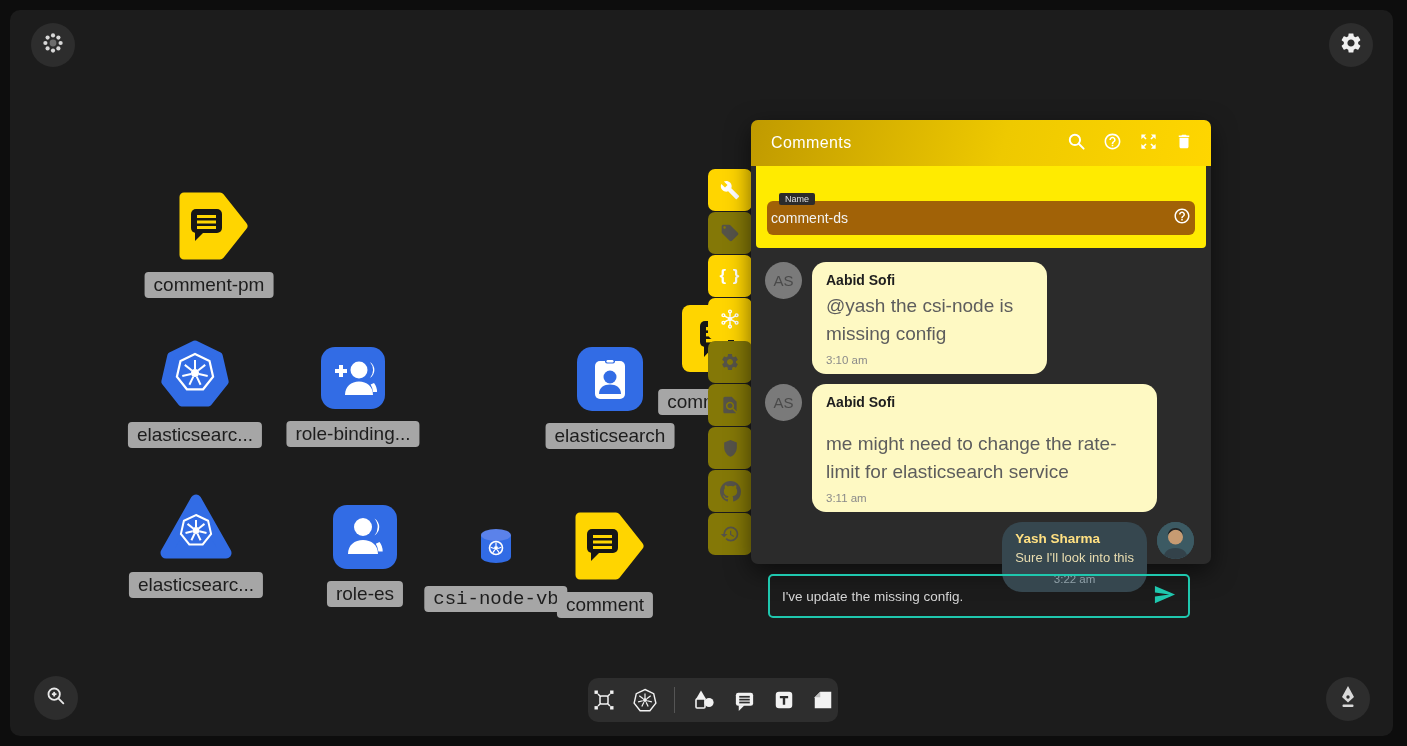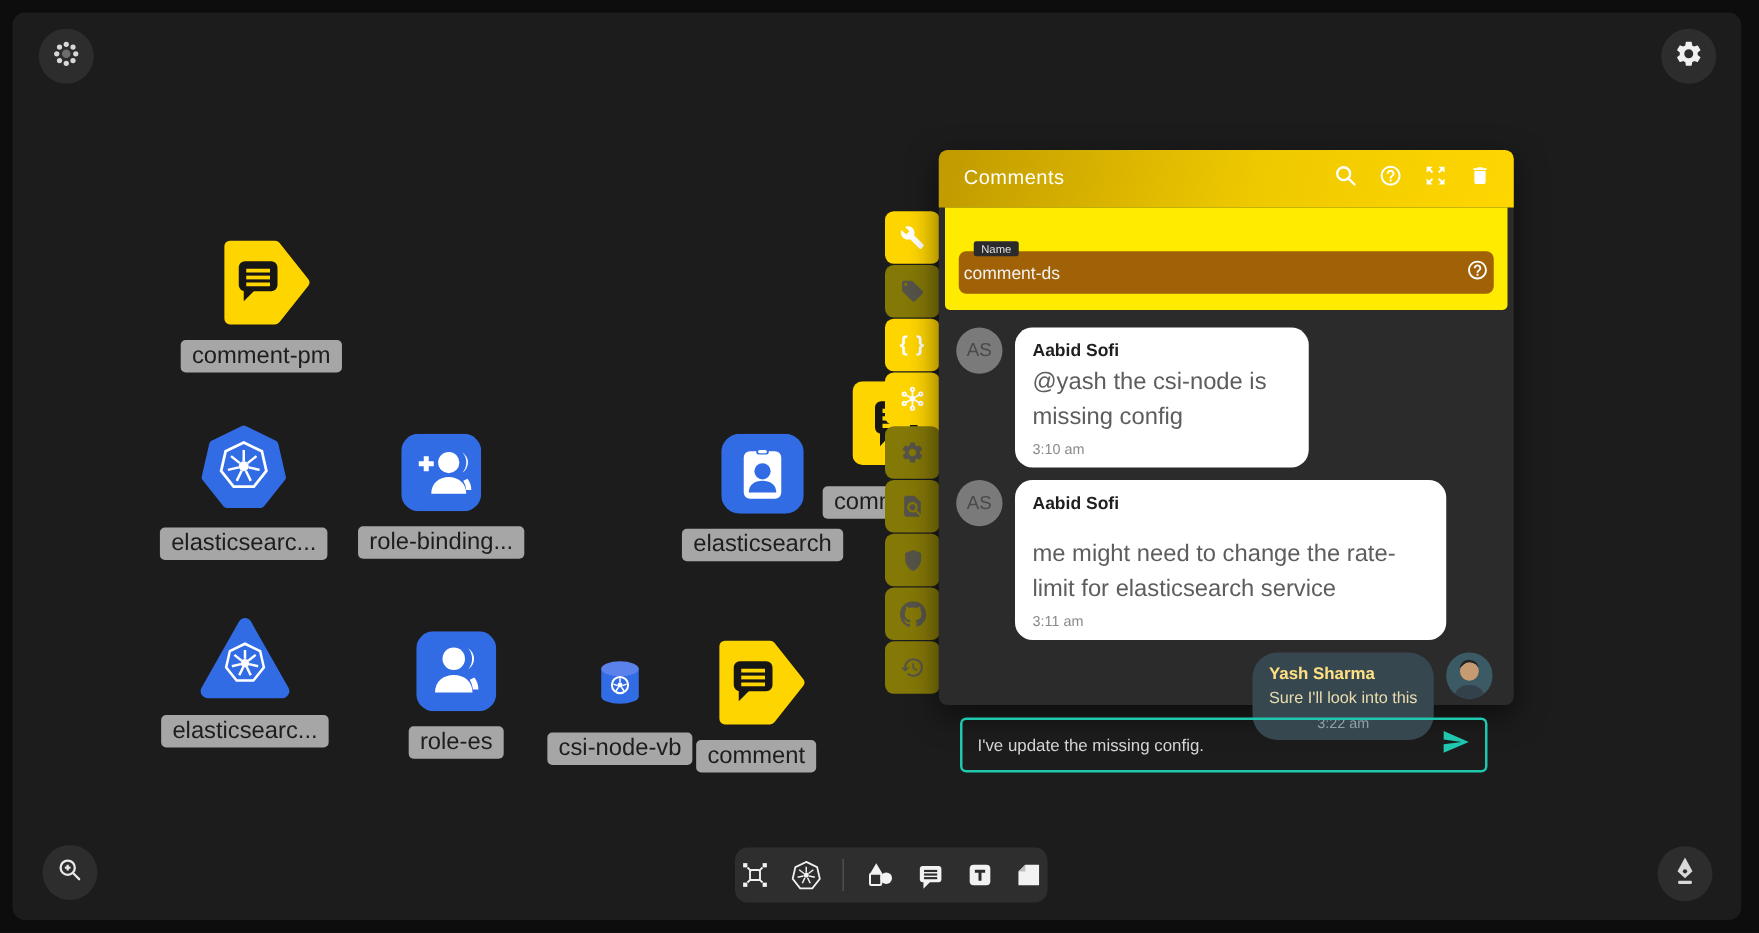--- a/index.html
+++ b/index.html
@@ -34,21 +34,21 @@
   #name-section { margin:0 5px; background:#ffeb00; border-radius:0 0 4px 4px; padding:21px 11px 13px 11px; position:relative; }
   #name-input-wrap { position:relative; background:#a16207; border-radius:6px; height:34px; display:flex; align-items:center; padding:0 4px;margin-top:14px; }
   #name-label { position:absolute; top:-8px; left:12px; background:#2b2b2b; color:#e0e0e0; font-size:9px; padding:1px 6px; border-radius:2px; }
   #name-input { background:transparent; border:none; outline:none; color:#f2f2f2; font-size:14px; flex:1; font-family:"Liberation Sans", sans-serif; }
 
   #messages { padding:4px 12px 0 14px; }
   .msg-row { display:flex; gap:10px; margin-top:10px; }
   .msg-row.right { justify-content:flex-end; padding-right:5px; }
   .avatar { width:37px; height:37px; border-radius:50%; background:#7a7a7a; color:#4a4a4a; font-size:15px;
             display:flex; align-items:center; justify-content:center; flex:none; }
-  .bubble { background:#ffffff; border-radius:14px; padding:10px 14px 8px 14px; }
+  .bubble { background:#fef9c3; border-radius:14px; padding:10px 14px 8px 14px; }
   .bubble .author { font-size:14px; font-weight:bold; color:#1e1e1e; }
   .bubble .text { font-size:19px; color:#5d5d5d; margin-top:4px; line-height:1.45; }
   .bubble .time { font-size:11.5px; color:#8a8a8a; margin-top:7px; }
   .bubble.wide { max-width:345px; }
   .bubble.wide .text { margin-top:20px; }
   .bubble.dark { background:#36474f; padding:9px 13px 7px 13px; border-radius:20px; }
   .bubble.dark .author { color:#ffe082; font-size:13.5px; }
   .bubble.dark .text { color:#e9ddb0; font-size:13px; margin-top:3px; }
   .bubble.dark .time { color:#8fa0a8; text-align:center; margin-top:5px; }
   .photo-avatar { width:37px; height:37px; border-radius:50%; overflow:hidden; flex:none; background:#3c5a63; }
@@ -230,21 +230,21 @@
         <circle cx="17" cy="20" r="2" fill="#ffffff"></circle>
         <g stroke="#ffffff" stroke-width="1.2">
           <line x1="17" y1="18" x2="17" y2="14.5"></line>
             <line x1="19" y1="20.5" x2="22.3" y2="19.3"></line>
           <line x1="18.2" y1="21.8" x2="20.3" y2="24.8"></line>
             <line x1="15.8" y1="21.8" x2="13.7" y2="24.8"></line>
           <line x1="15" y1="20.5" x2="11.7" y2="19.3"></line>
         </g>
       </g>
     </svg>
-    <div class="chip" style="top:calc(100% + 22px);">csi-node-vb</div>
+    <div class="chip" style="top:calc(100% + 22px);font-family:Liberation Mono, monospace;">csi-node-vb</div>
   </div>
 
   <div class="node" style="left:556px; top:502px; width:78px; height:68px;">
     <svg width="78" height="68" viewBox="0 0 78 68">
       <polygon points="14,5 50,5 73,34 50,63 14,63" fill="#ffd500" stroke="#ffd500" stroke-width="9" stroke-linejoin="round"></polygon>
       <g>
         <rect x="21" y="17" width="31" height="24" rx="5" fill="#161616"></rect>
         <polygon points="25,39 35,39 25,49" fill="#161616"></polygon>
         <rect x="27" y="23" width="19" height="3" fill="#ffd500"></rect>
         <rect x="27" y="28.5" width="19" height="3" fill="#ffd500"></rect>

